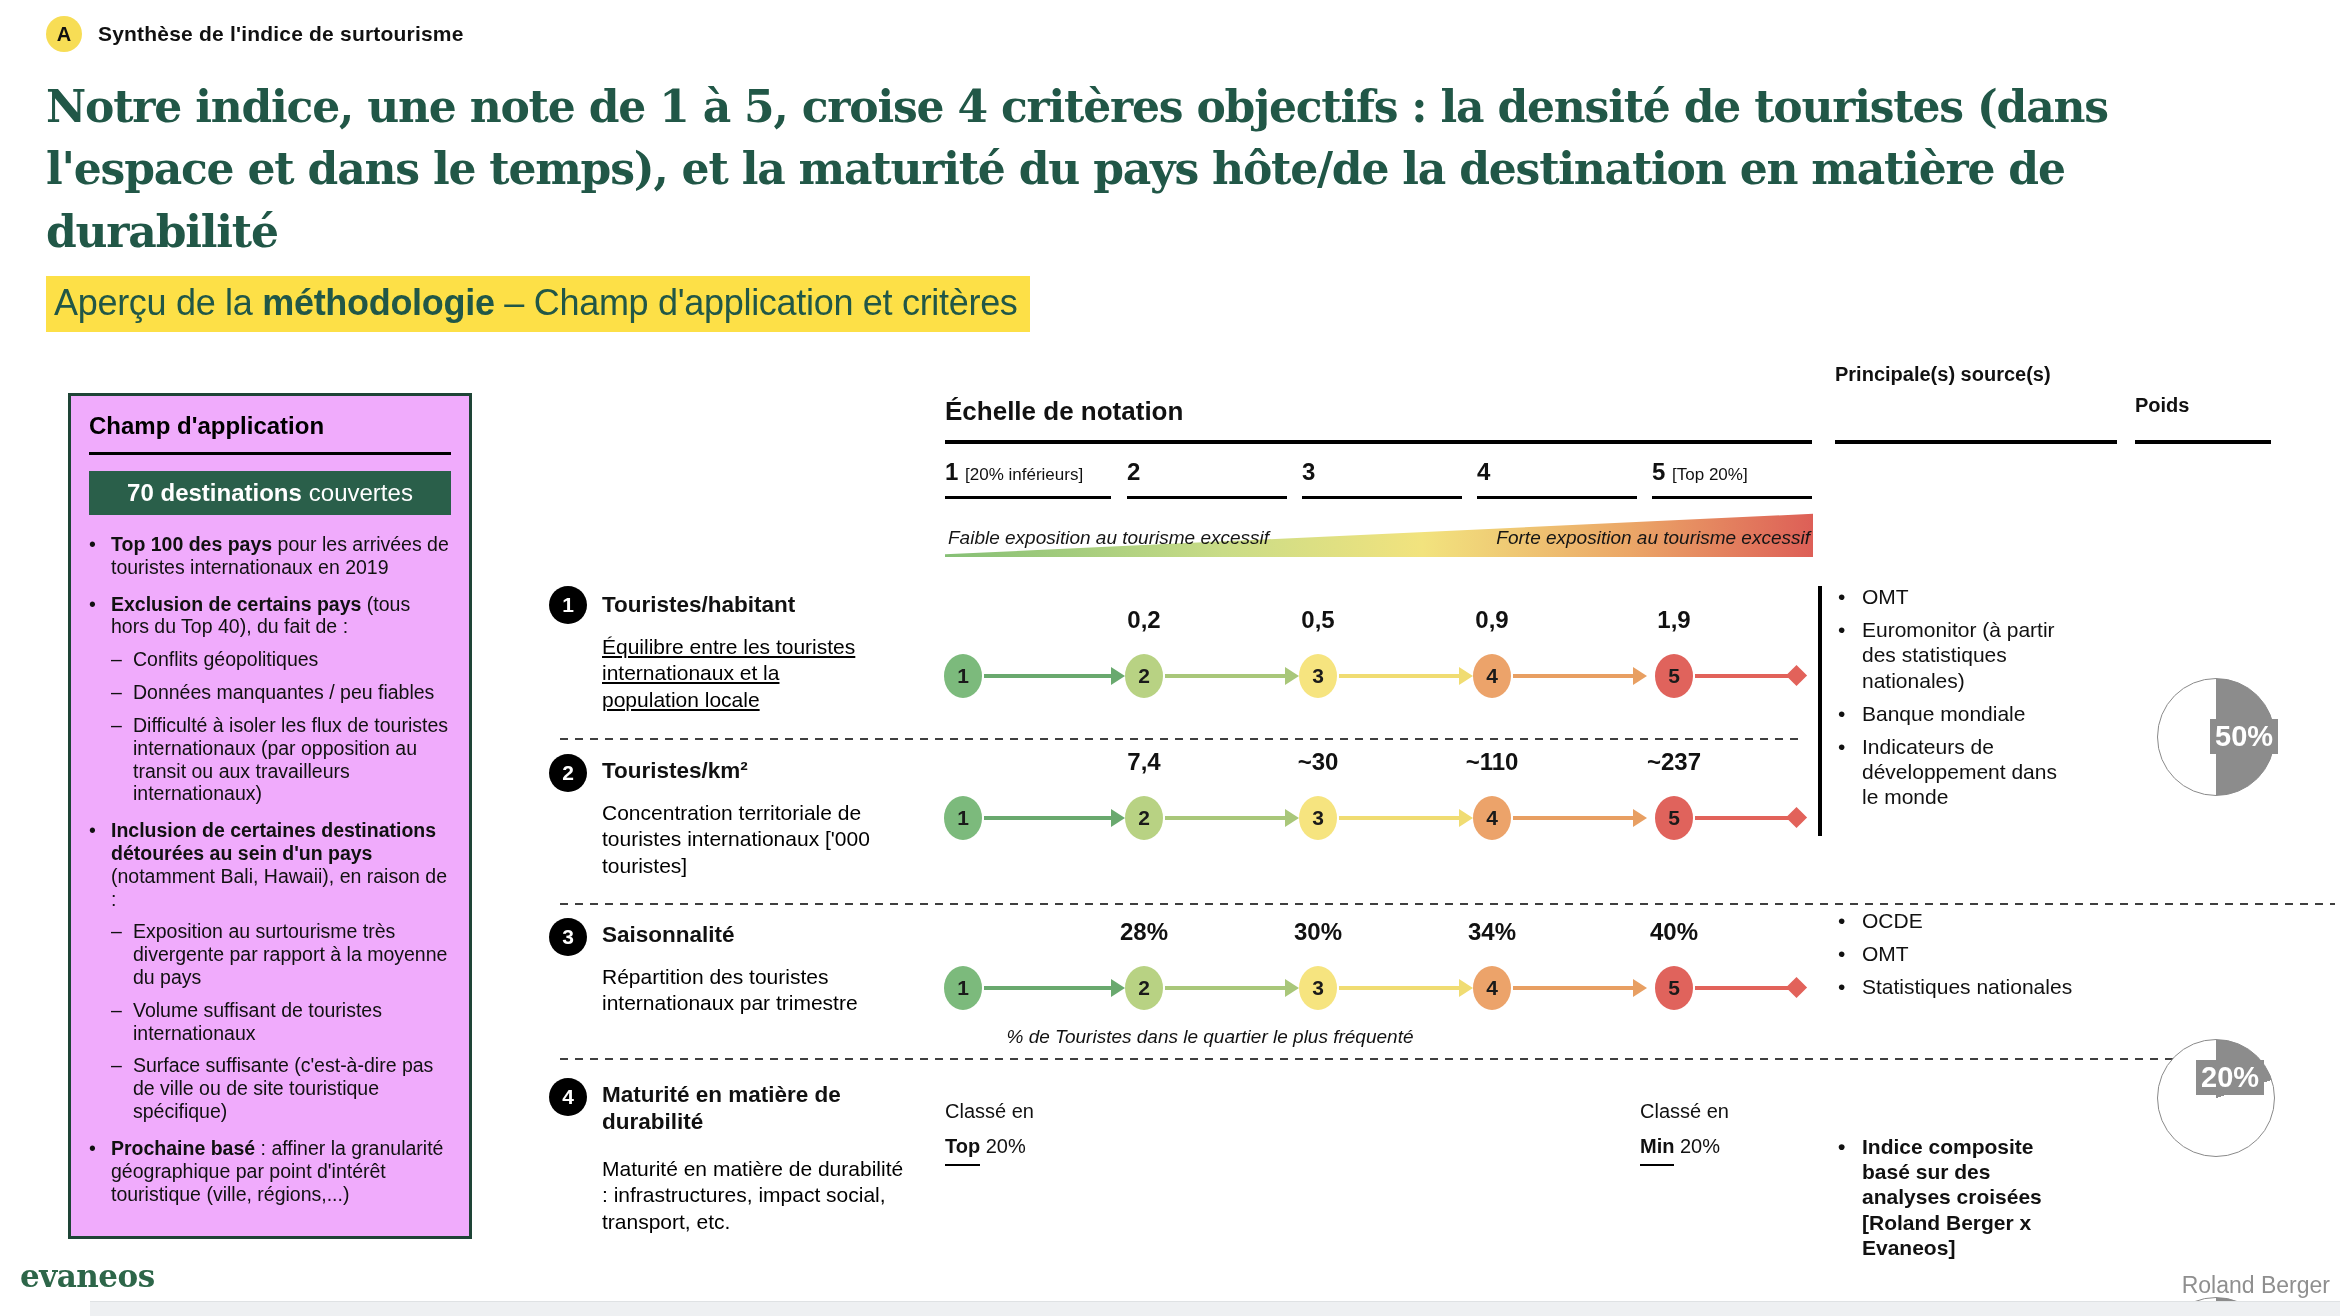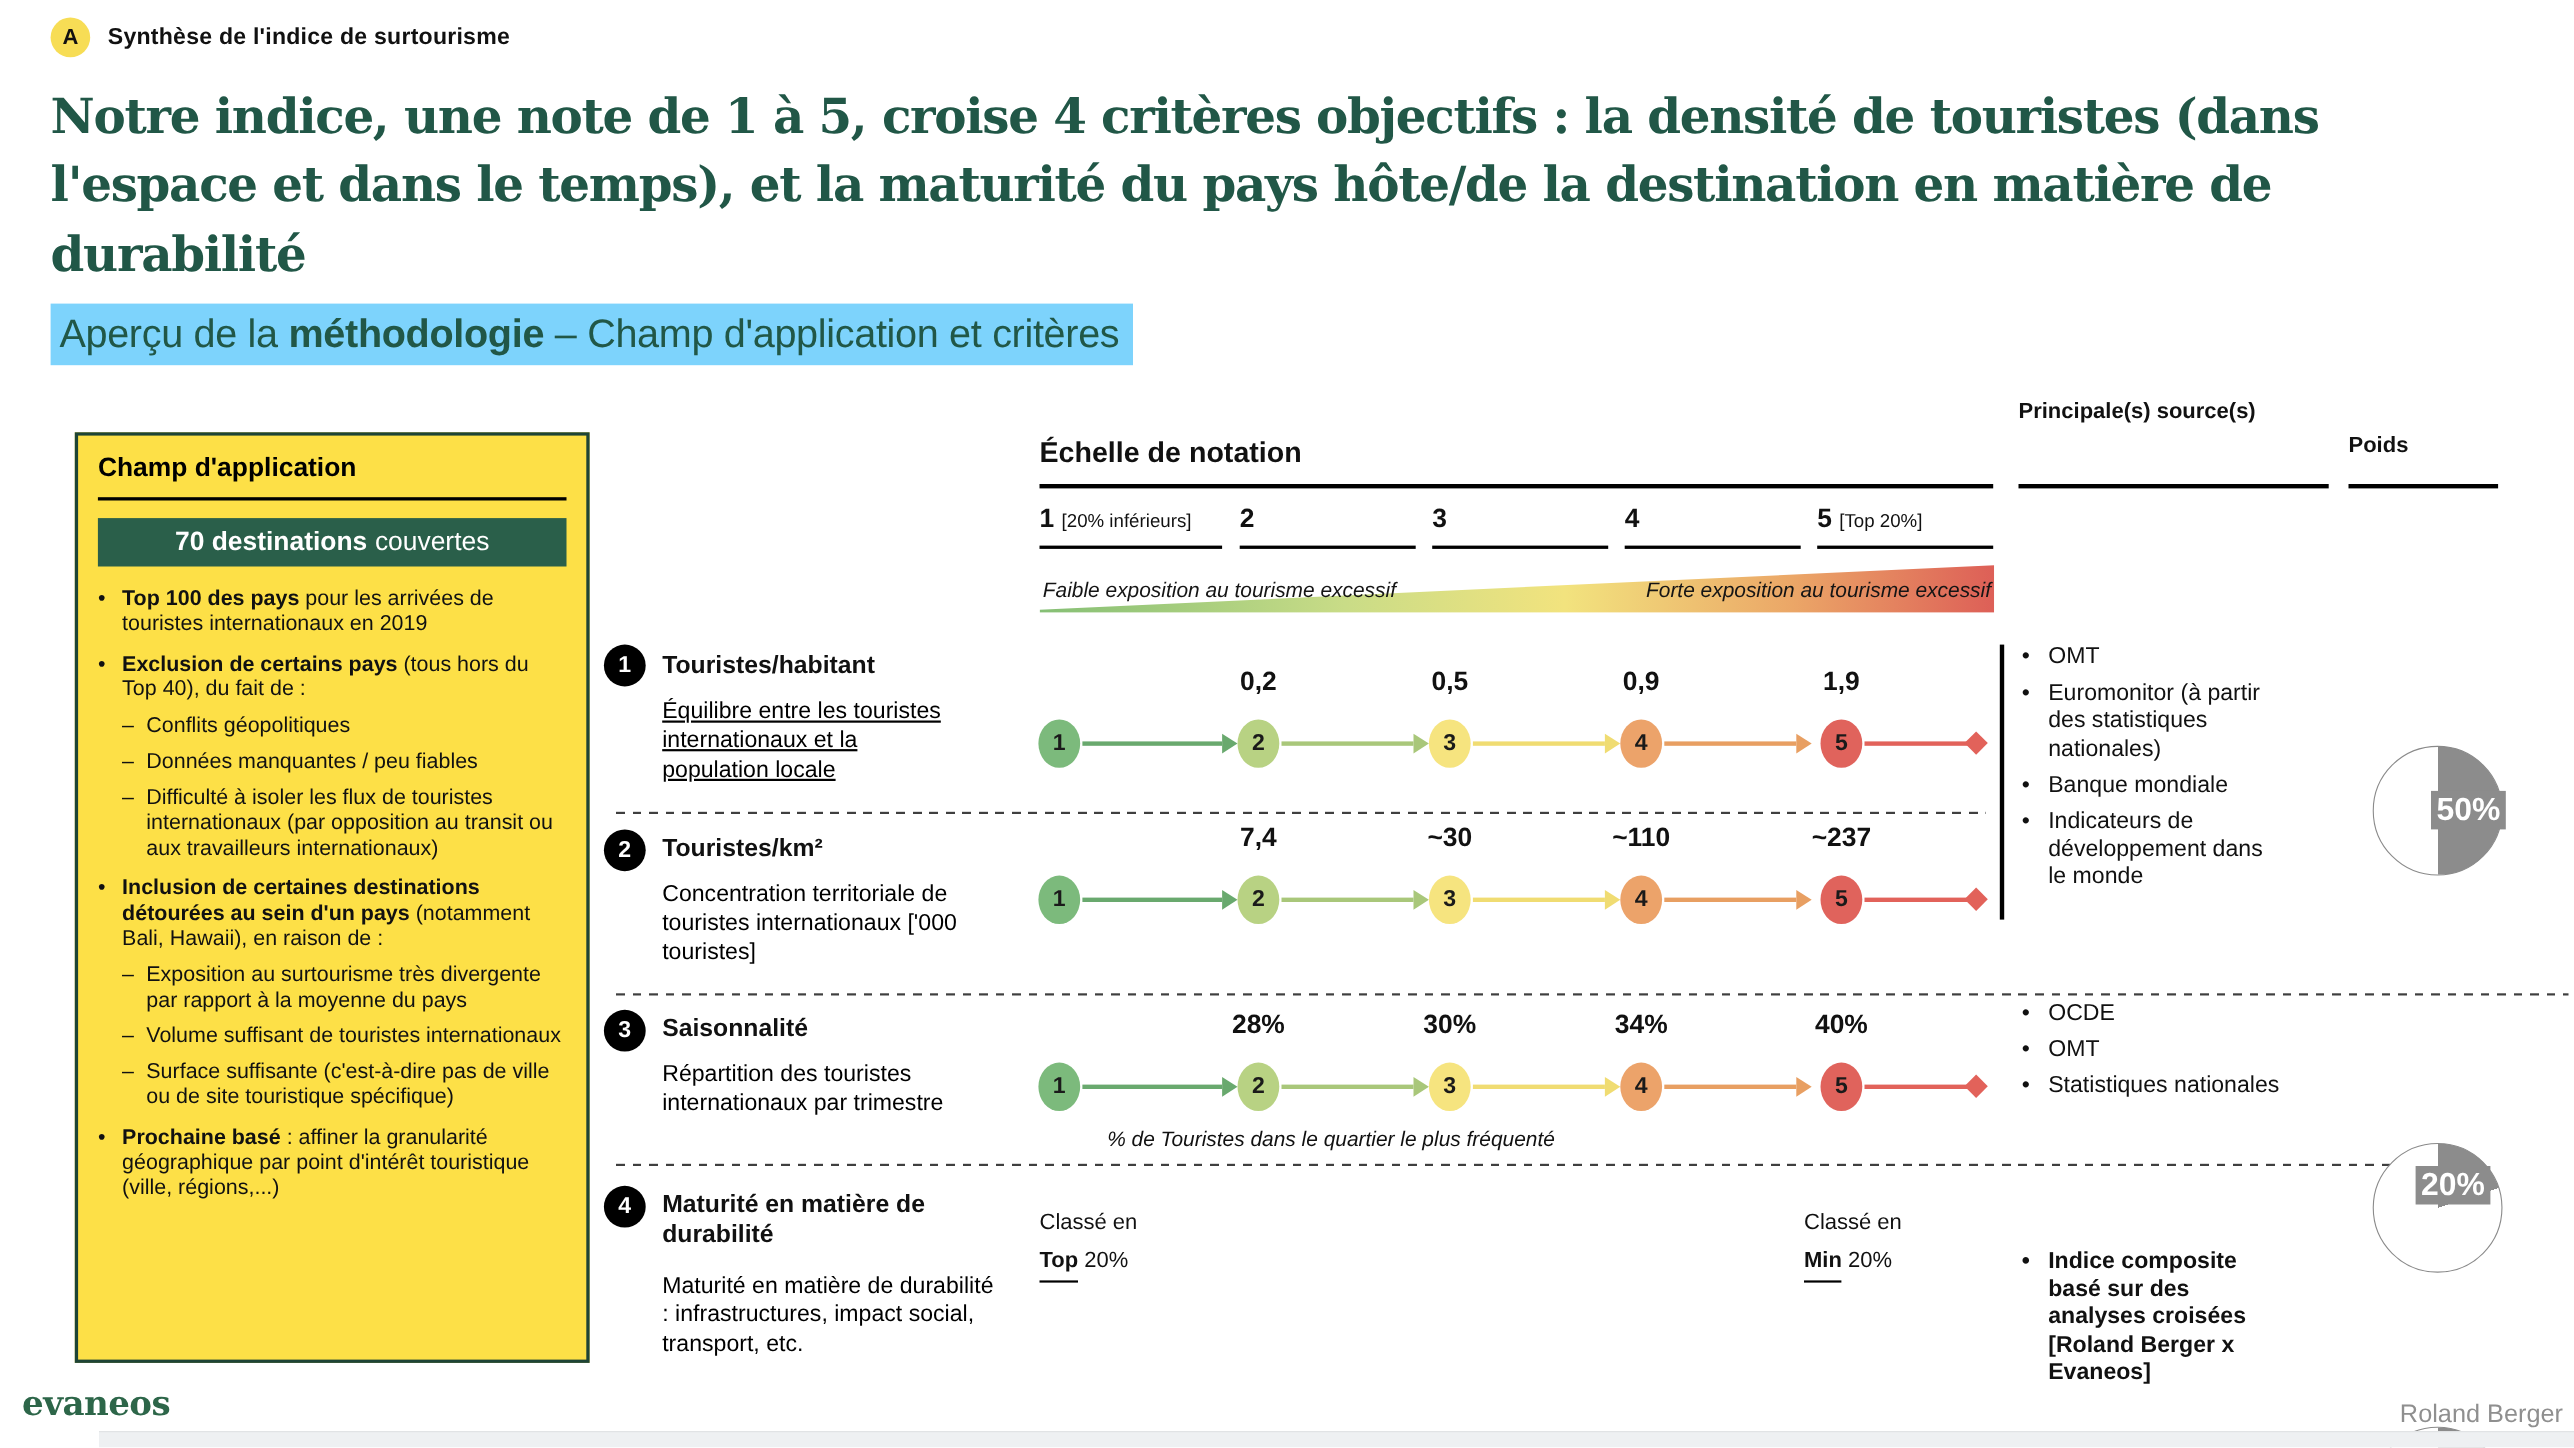--- a/index.html
+++ b/index.html
@@ -10,26 +10,26 @@
   
   .tag-badge{display:flex;align-items:center;justify-content:center;width:36px;height:36px;
              border-radius:50%;background:#f7dd55;font-weight:bold;font-size:20px;color:#111;}
   .tag-title{font-weight:bold;font-size:21px;letter-spacing:.2px;}
 
   
   .main-title{font-family:"DejaVu Serif",serif;font-weight:bold;color:#215747;
               font-size:44px;line-height:1.42;letter-spacing:-1.2px;width:2262px;}
 
   
-  .subtitle{display:inline-block;background:#7dd3fc;color:#215747;font-size:36px;
+  .subtitle{display:inline-block;background:#fde047;color:#215747;font-size:36px;
             padding:6px 12px 8px 8px;letter-spacing:-.3px;text-align:center;}
   .subtitle b{font-weight:bold;}
 
   
-  .scope-box{width:468px;height:846px;border:3px solid #1e4436;background:#fde047;
+  .scope-box{width:404px;height:846px;border:3px solid #1e4436;background:#f0abfc;
              box-sizing:border-box;padding:16px 18px 18px 18px;}
   .scope-title{font-size:24px;font-weight:bold;color:#000;}
   .scope-rule{height:3px;background:#000;margin-top:12px;}
   .scope-banner{margin-top:16px;height:44px;background:#2a5f4a;color:#fff;font-size:24px;
                 display:flex;align-items:center;justify-content:center;}
   .scope-banner b{font-weight:bold;margin-right:7px;}
   .scope-list{margin-top:18px;font-size:19.5px;line-height:1.17;}
   .li{display:flex;}
   .li.bullet{margin-top:14px;}
   .li.bullet:first-child{margin-top:0;}

